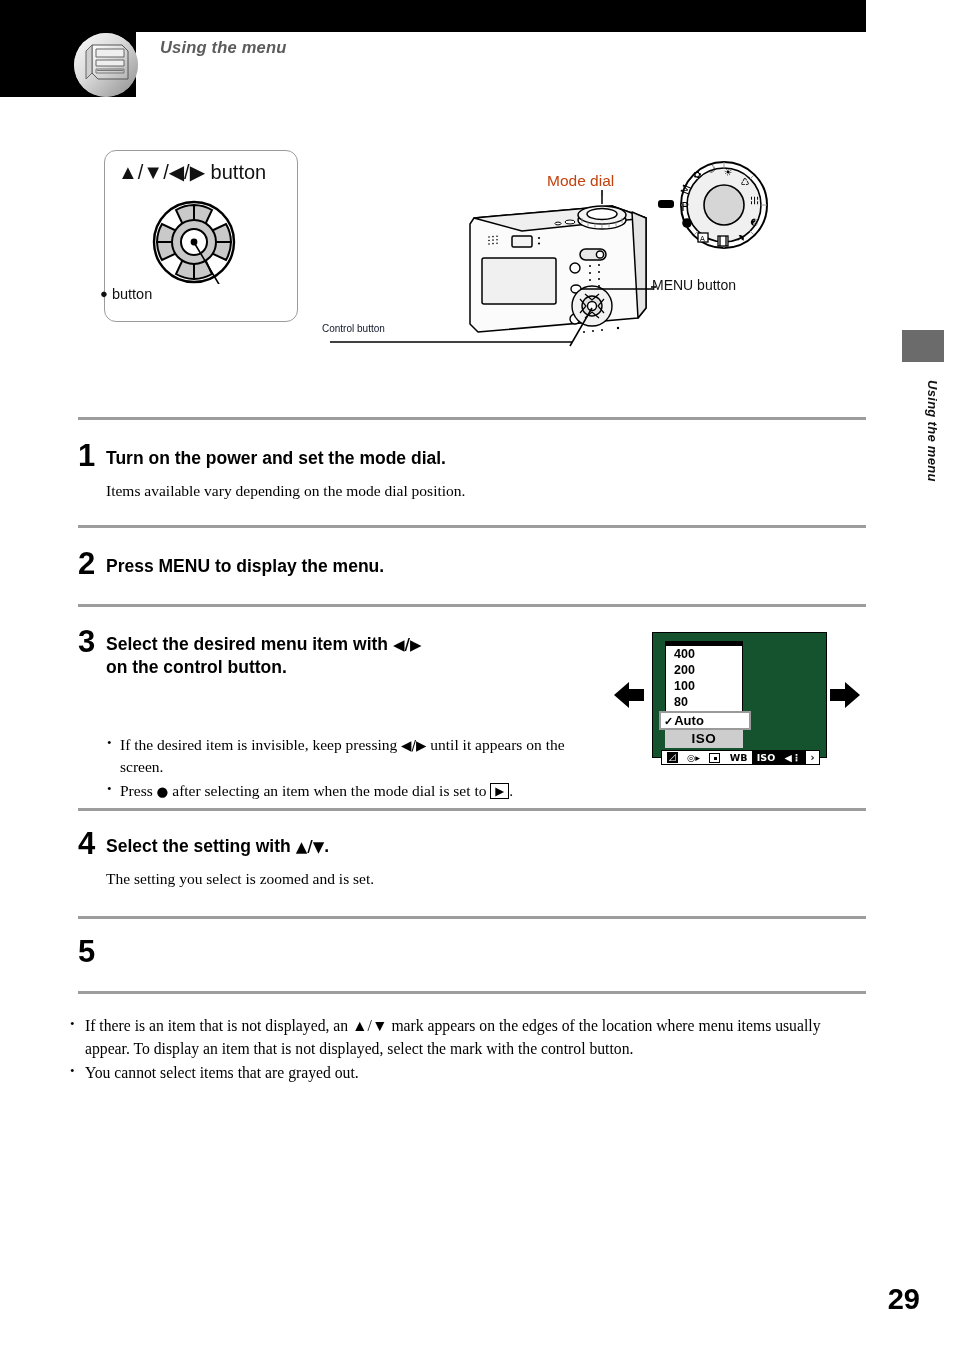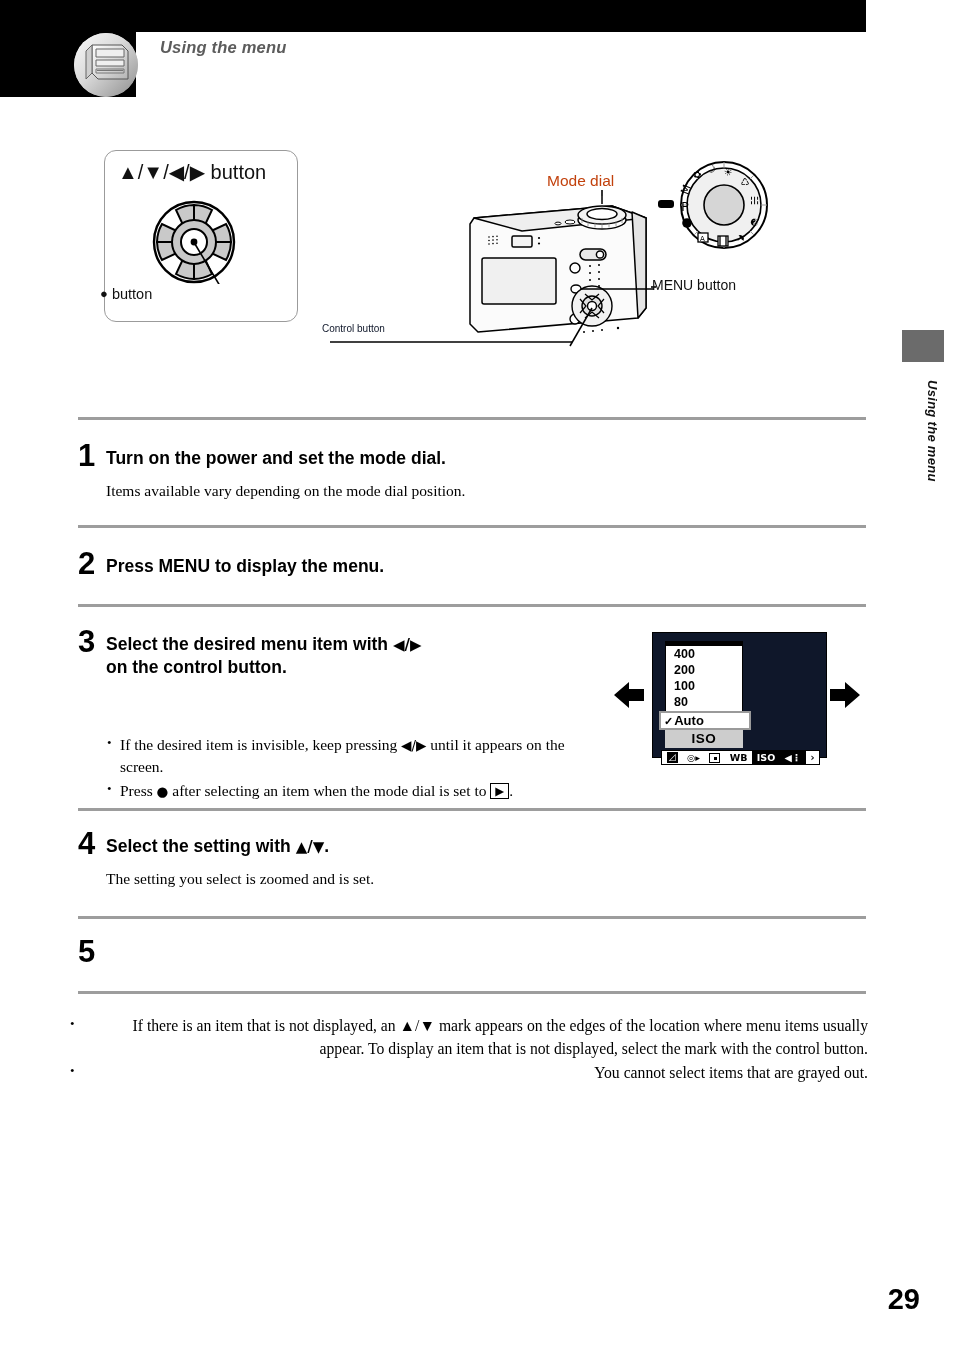--- a/index.html
+++ b/index.html
@@ -105,21 +105,21 @@
   .boxkey {
     display: inline-block; border: 1.4px solid #000; padding: 0 4px;
     font-family: "DejaVu Sans", sans-serif; font-size: 11.5px; line-height: 1.25;
     vertical-align: 1px;
   }
 
   
   .lcd-wrap { position: absolute; left: 612px; top: 630px; width: 256px; height: 150px; }
   .lcd {
     position: absolute; left: 40px; top: 2px; width: 175px; height: 126px;
-    border: 1.8px solid #000; background: #0f172a;
+    border: 1.8px solid #000; background: #14532d;
   }
   .lcd-list {
     position: absolute; left: 12px; top: 8px; width: 78px; height: 82px;
     border: 1.6px solid #000; border-top: 5px solid #000; background: #fff;
   }
   .lcd-list .li {
     font-size: 12.5px; font-weight: bold; color: #000;
     padding: 0 0 0 8px; line-height: 1.28;
   }
   .lcd-sel {
@@ -161,21 +161,21 @@
   .arrow-l, .arrow-r { position: absolute; top: 48px; }
   .arrow-l { left: 0; }
   .arrow-r { left: 216px; }
 
   
   .notes {
     position: absolute; left: 68px; top: 1015px; width: 800px;
     font-family: "Liberation Serif", serif;
     font-size: 15.7px; color: #000; line-height: 1.45;
   }
-  .notes .b { position: relative; padding-left: 17px; margin-bottom: 1px; text-align: right; }
+  .notes .b { position: relative; padding-left: 17px; margin-bottom: 1px; }
   .notes .b:before {
     content: "\2022"; position: absolute; left: 2px; top: 0; font-size: 13px;
   }
 
   .pageno {
     position: absolute; left: 0; top: 1283px; width: 920px;
     text-align: right; font-size: 29px; font-weight: bold; color: #000;
   }
 </style>
 </head>

